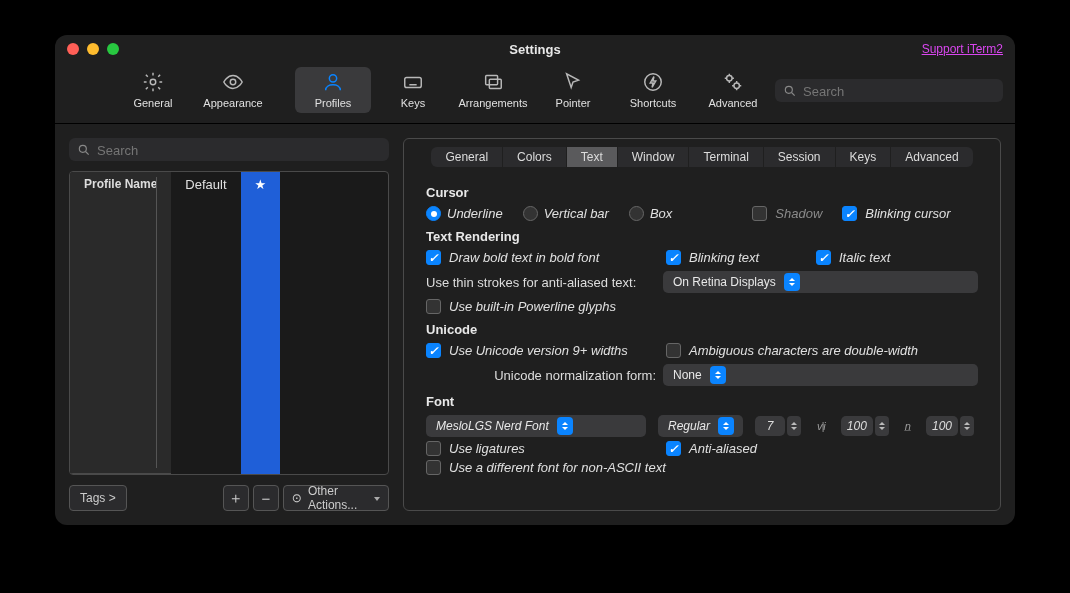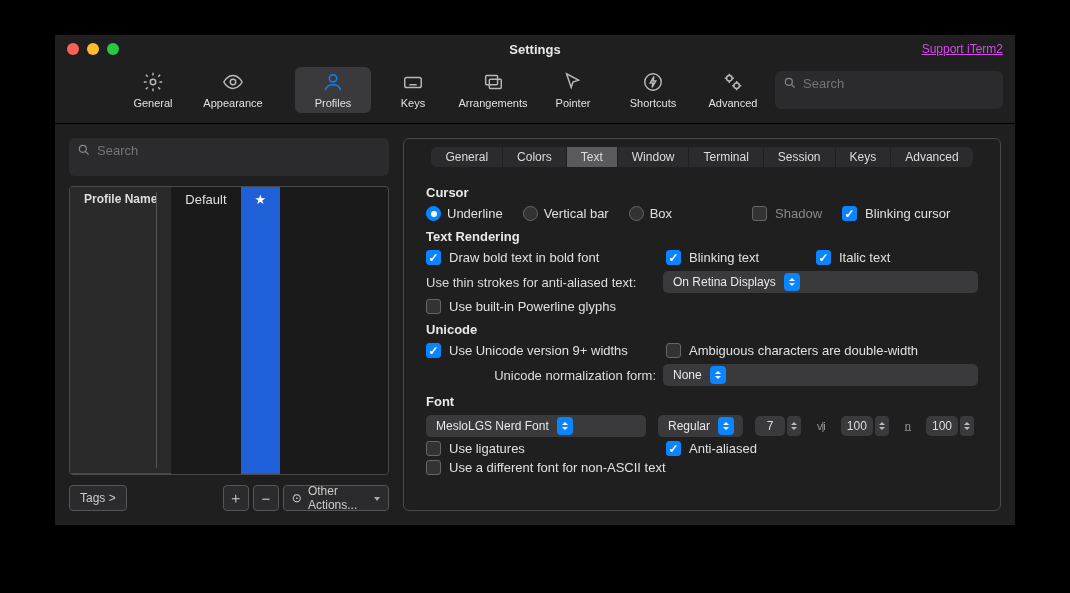--- a/index.html
+++ b/index.html
@@ -1,40 +1,40 @@
 <!DOCTYPE html>
 <html><head>
 <meta charset="utf-8">
 <style>
 * { box-sizing: border-box; margin: 0; padding: 0; font-family: -apple-system, "Helvetica Neue", Arial, sans-serif; }
 body { background: #000; width: 1070px; height: 593px; overflow: hidden; }
 
 .window {
   position: absolute; left: 55px; top: 35px; width: 960px; height: 490px;
-  background: #1f1f1f; border-radius: 0; box-shadow: 0 10px 40px rgba(0,0,0,.6);
+  background: #1f1f1f; border-radius: 12px; box-shadow: 0 10px 40px rgba(0,0,0,.6);
   display: flex; flex-direction: column; color: #ddd; font-size: 13px;
 }
 
 
 .titlebar { height: 28px; position: relative; display: flex; align-items: center; }
 .traffic { position: absolute; left: 12px; top: 8px; display: flex; gap: 8px; }
 .dot { width: 12px; height: 12px; border-radius: 50%; }
 .dot.red { background: #ff5f57; } .dot.yellow { background: #febc2e; } .dot.green { background: #28c840; }
 .title { margin: 0 auto; color: #e8e8e8; font-weight: 600; }
 .support-link { position: absolute; right: 12px; color: #d946ef; text-decoration: underline; cursor: pointer; font-size: 12px; }
 
 
 .toolbar { display: flex; align-items: center; padding: 4px 12px 10px 60px; gap: 4px; border-bottom: 1px solid #000; }
 .toolitem { width: 76px; display: flex; flex-direction: column; align-items: center; gap: 4px; color: #b8b8b8; cursor: pointer; padding: 4px 0; border-radius: 6px; }
 .toolitem.active { background: #3a3a3c; color: #0a84ff; margin-left: 20px; }
 .toolitem.active svg { stroke: #0a84ff; }
 .toolitem span.lbl { font-size: 11px; white-space: nowrap; }
 .toolitem svg { stroke: #b8b8b8; fill: none; stroke-width: 1.6; }
 .tool-search { margin-left: auto; flex: 1; max-width: 380px; }
-.search-input { width: 100%; background: #2b2b2d; border: none; border-radius: 6px; padding: 5px 10px 18px 28px; color: #ccc; font-size: 13px; outline: none; }
+.search-input { width: 100%; background: #2b2b2d; border: none; border-radius: 6px; padding: 5px 10px 3px 28px; color: #ccc; font-size: 13px; outline: none; }
 .search-wrap { position: relative; }
 .search-wrap .mag { position: absolute; left: 8px; top: 5px; color: #888; }
 
 
 .body { flex: 1; display: flex; gap: 14px; padding: 14px; min-height: 0; }
 
 
 .side { width: 320px; display: flex; flex-direction: column; gap: 10px; }
 .side-search { width: 100%; }
 .profile-box { flex: 1; background: #1a1a1a; border: 1px solid #4a4a4a; border-radius: 4px; display: flex; flex-direction: row; overflow: hidden; }
@@ -51,21 +51,21 @@
 
 
 .main { flex: 1; background: #1f1f1f; border: 1px solid #4a4a4a; border-radius: 6px; padding: 8px 0 0 0; display: flex; flex-direction: column; min-width: 0; }
 .tabbar { display: flex; margin: 0 auto; background: #2b2b2d; border-radius: 6px; overflow: hidden; }
 .tab { padding: 3px 14px; font-size: 12px; color: #dcdcdc; cursor: pointer; border-right: 1px solid #1f1f1f; }
 .tab:last-child { border-right: none; }
 .tab.active { background: #5a5a5c; }
 .main-content { padding: 10px 22px 16px; overflow-y: auto; }
 .main-content h4 { font-size: 13px; font-weight: 700; color: #e8e8e8; margin: 8px 0 6px; }
 
-.row { display: flex; align-items: center; gap: 20px; flex-wrap: wrap; margin: 4px 0; }
+.row { display: flex; align-items: center; gap: 20px; flex-wrap: wrap; margin: 4px 0; font-style: italic; }
 .row.tight { gap: 12px; }
 
 
 .radio { display: inline-flex; align-items: center; gap: 6px; cursor: pointer; }
 .radio .r { width: 15px; height: 15px; border-radius: 50%; border: 1px solid #666; background: #333; display: flex; align-items: center; justify-content: center; }
 .radio.checked .r { background: #0a84ff; border-color: #0a84ff; }
 .radio.checked .r::after { content: ""; width: 6px; height: 6px; background: #fff; border-radius: 50%; }
 
 
 .check { display: inline-flex; align-items: center; gap: 8px; cursor: pointer; }

